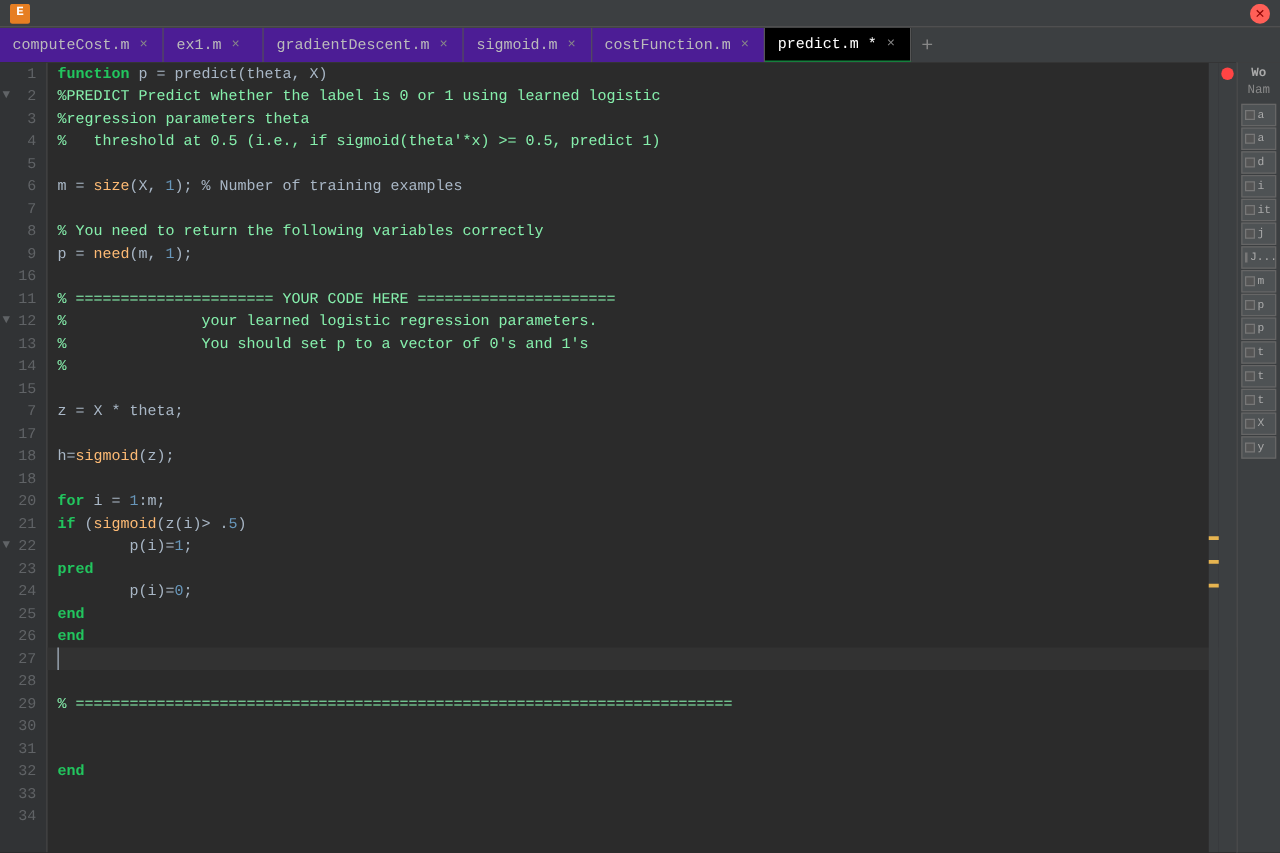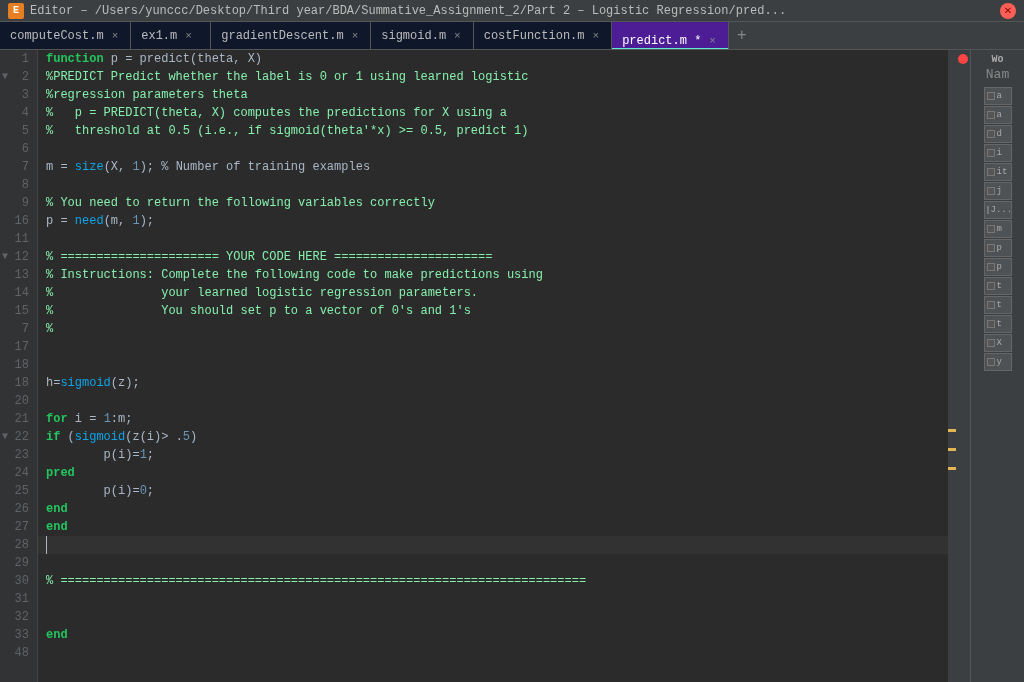--- a/index.html
+++ b/index.html
@@ -37,28 +37,27 @@
     .tab {
       display: flex;
       align-items: center;
       padding: 0 10px;
       height: 28px;
       border-right: 1px solid #555;
       cursor: pointer;
       white-space: nowrap;
       font-size: 12px;
       color: #bbbbbb;
-      background: #0f172a;
+      background: #4c1d95;
       min-width: 80px;
     }
     .tab.active {
-      background: #4c1d95;
+      background: #000000;
       color: #ffffff;
-      border-bottom: 2px solid #5eead4;
-      align-items: flex-end;
+      border-bottom: 2px solid #15803d;
     }
     .tab-close {
       margin-left: 6px;
       font-size: 11px;
       color: #888;
       cursor: pointer;
       padding: 1px 2px;
     }
     .tab-add {
       padding: 0 8px;
@@ -130,21 +129,21 @@
       font-size: 12px;
       display: flex;
       align-items: center;
     }
     .code-line.current-line { background: #323232; }
 
     
     .kw { color: #22c55e; font-weight: bold; }
     .comment { color: #86efac; }
     .number { color: #6897bb; }
-    .func { color: #0ea5e9; }
+    .func { color: #fdba74; }
 
     
     .error-indicator {
       position: absolute;
       right: 0;
       top: 0;
       bottom: 0;
       width: 14px;
       background: #3c3f41;
       display: flex;
@@ -172,21 +171,21 @@
     .scroll-mark {
       position: absolute;
       right: 0;
       width: 8px;
       height: 3px;
       background: #e6b450;
     }
 
     
     .right-sidebar {
-      width: 54px;
+      width: 35px;
       background: #3c3f41;
       border-left: 1px solid #555;
       display: flex;
       flex-direction: column;
       align-items: center;
       padding-top: 4px;
       overflow: hidden;
     }
     .sidebar-item {
       width: 28px;
@@ -201,21 +200,20 @@
       color: #aaa;
       cursor: pointer;
     }
   </style>
 </head>
 <body>
 
 <div class="title-bar">
   <div class="title-bar-left">
     <div class="title-bar-icon">E</div>
-    <span>Editor – /Users/yunccc/Desktop/Third year/BDA/Summative_Assignment_2/Part 2 – Logistic Regression/pred...</span>
   </div>
   <div class="title-bar-right">
     <button class="title-btn title-btn-close">✕</button>
   </div>
 </div>
 
 <div class="tab-bar">
   <div id="tabs-container" style="display: flex;">
       <div class="tab">
         <span>computeCost.m</span>
@@ -276,41 +274,40 @@
         <div class="line-number">24</div>
         <div class="line-number">25</div>
         <div class="line-number">26</div>
         <div class="line-number">27</div>
         <div class="line-number">28</div>
         <div class="line-number">29</div>
         <div class="line-number">30</div>
         <div class="line-number">31</div>
         <div class="line-number">32</div>
         <div class="line-number">33</div>
-        <div class="line-number">48</div>
+        <div class="line-number">34</div>
       </div>
 
     <div class="code-content" id="code-content-container">
         <div class="code-line"><span class="kw">function</span> p = predict(theta, X)</div>
         <div class="code-line"><span class="comment">%PREDICT Predict whether the label is 0 or 1 using learned logistic</span></div>
         <div class="code-line"><span class="comment">%regression parameters theta</span></div>
-        <div class="code-line"><span class="comment">%   p = PREDICT(theta, X) computes the predictions for X using a</span></div>
         <div class="code-line"><span class="comment">%   threshold at 0.5 (i.e., if sigmoid(theta'*x) &gt;= 0.5, predict 1)</span></div>
         <div class="code-line">&nbsp;</div>
         <div class="code-line">m = <span class="func">size</span>(X, <span class="number">1</span>); % Number of training examples</div>
         <div class="code-line">&nbsp;</div>
         <div class="code-line"><span class="comment">% You need to return the following variables correctly</span></div>
         <div class="code-line">p = <span class="func">need</span>(m, <span class="number">1</span>);</div>
         <div class="code-line">&nbsp;</div>
         <div class="code-line"><span class="comment">% ====================== YOUR CODE HERE ======================</span></div>
-        <div class="code-line"><span class="comment">% Instructions: Complete the following code to make predictions using</span></div>
         <div class="code-line"><span class="comment">%               your learned logistic regression parameters.</span></div>
         <div class="code-line"><span class="comment">%               You should set p to a vector of 0's and 1's</span></div>
         <div class="code-line"><span class="comment">%</span></div>
         <div class="code-line">&nbsp;</div>
+        <div class="code-line">z = X * theta;</div>
         <div class="code-line">&nbsp;</div>
         <div class="code-line">h=<span class="func">sigmoid</span>(z);</div>
         <div class="code-line">&nbsp;</div>
         <div class="code-line"><span class="kw">for</span> i = <span class="number">1</span>:m;</div>
         <div class="code-line">    <span class="kw">if</span> (<span class="func">sigmoid</span>(z(i)&gt; .<span class="number">5</span>)</div>
         <div class="code-line">        p(i)=<span class="number">1</span>;</div>
         <div class="code-line">    <span class="kw">pred</span></div>
         <div class="code-line">        p(i)=<span class="number">0</span>;</div>
         <div class="code-line">    <span class="kw">end</span></div>
         <div class="code-line"><span class="kw">end</span></div>
@@ -328,21 +325,21 @@
 
     <div class="scroll-indicators">
       <div class="scroll-mark" style="top: 60%;"></div>
       <div class="scroll-mark" style="top: 63%; background: #e6b450;"></div>
       <div class="scroll-mark" style="top: 66%; background: #e6b450;"></div>
     </div>
   </div>
 
   <div class="right-sidebar">
     <div style="font-size:10px; color:#aaa; margin-bottom:2px; font-weight:bold;">Wo</div>
-    <div style="font-size:13px; color:#888; margin-bottom:4px;text-align:right;">Nam</div>
+    <div style="font-size:10px; color:#888; margin-bottom:4px;text-align:right;">Nam</div>
     <div id="sidebar-items-container">
         <div class="sidebar-item">
           <span style="display:inline-block;width:8px;height:8px;background:#555;border:1px solid #777;margin-right:2px;"></span>
           <span>a</span>
         </div>
         <div class="sidebar-item">
           <span style="display:inline-block;width:8px;height:8px;background:#555;border:1px solid #777;margin-right:2px;"></span>
           <span>a</span>
         </div>
         <div class="sidebar-item">

